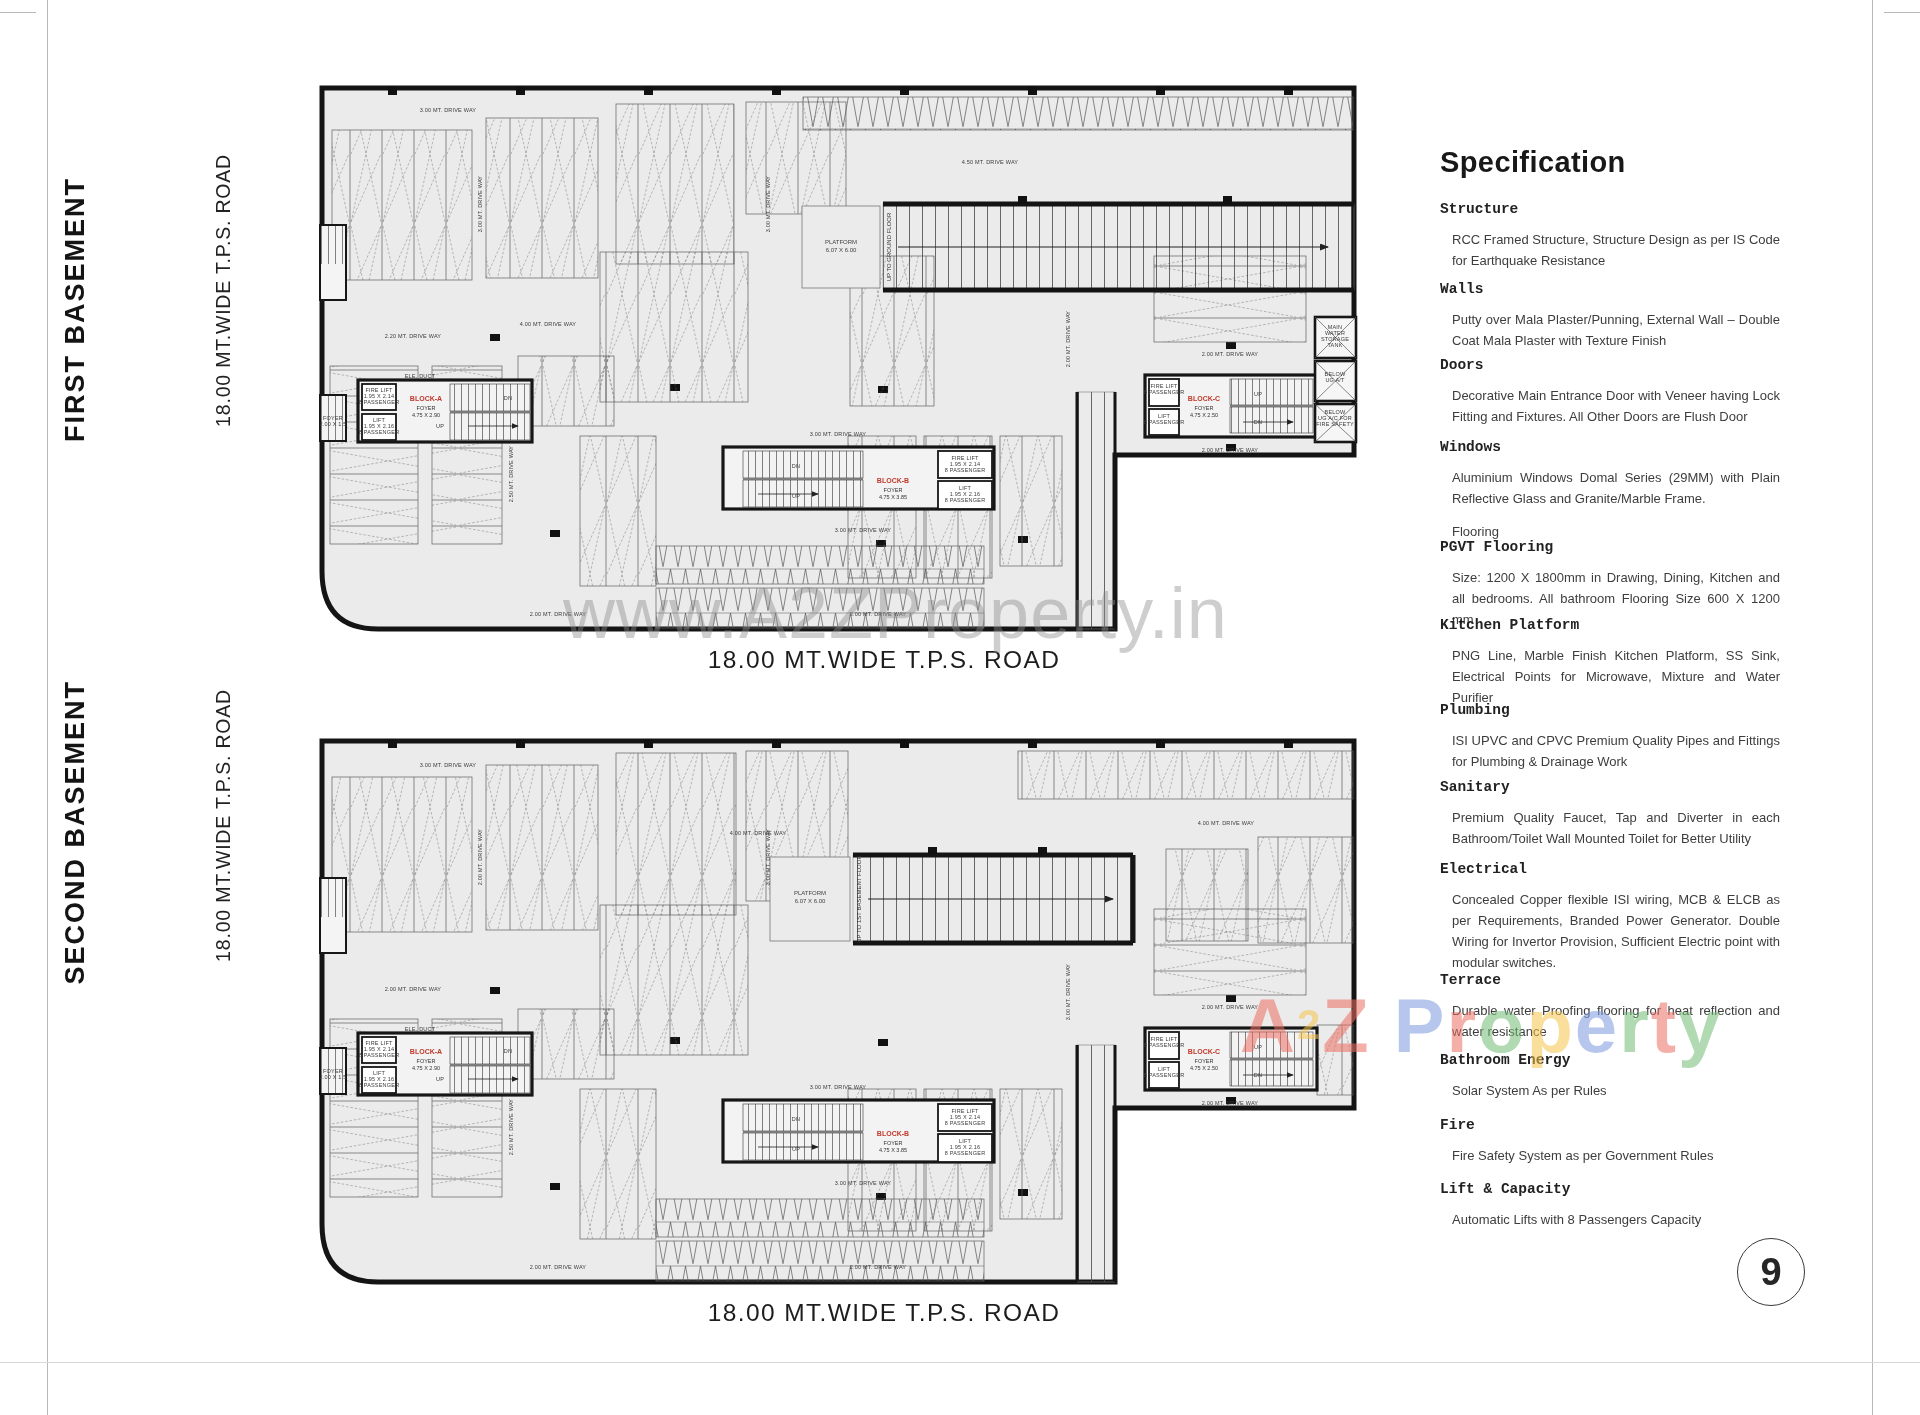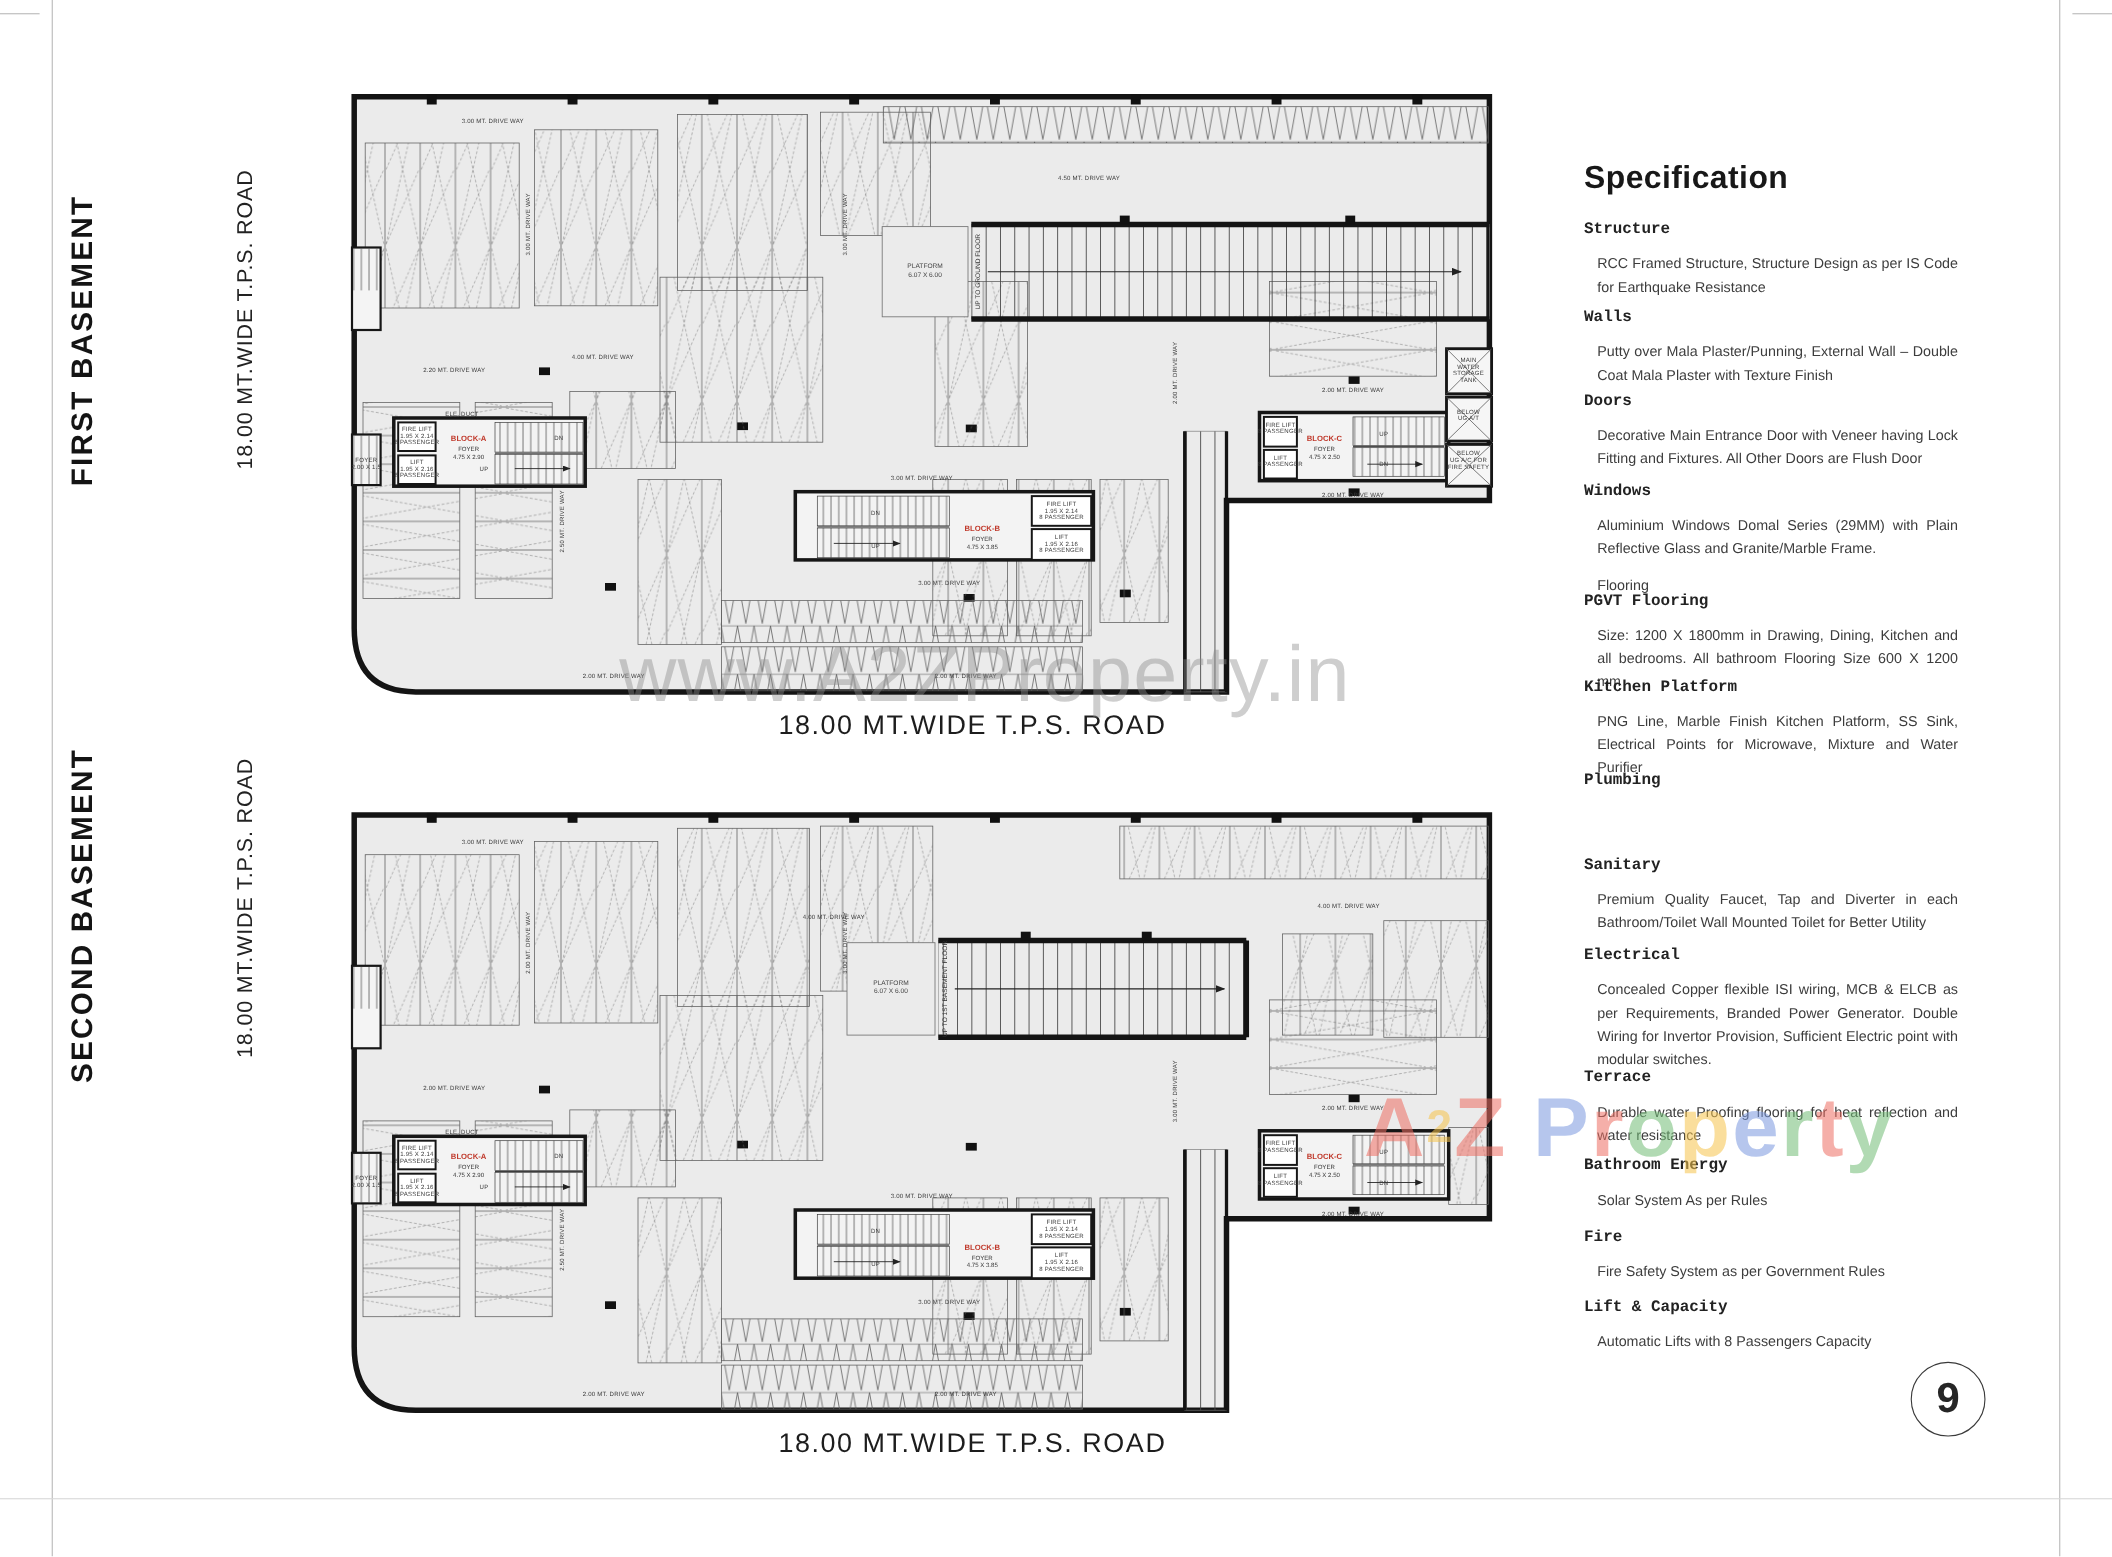--- a/index.html
+++ b/index.html
@@ -414,20 +414,21 @@
 <div class="sec" style="top:539px">
   <div class="h">PGVT Flooring</div>
   <p class="b">Size: 1200 X 1800mm in Drawing, Dining, Kitchen and all bedrooms. All bathroom Flooring Size 600 X 1200 mm</p>
 </div>
 <div class="sec" style="top:617px">
   <div class="h">Kitchen Platform</div>
   <p class="b">PNG Line, Marble Finish Kitchen Platform, SS Sink, Electrical Points for Microwave, Mixture and Water Purifier</p>
 </div>
 <div class="sec" style="top:702px">
   <div class="h">Plumbing</div>
+  <p class="b">ISI UPVC and CPVC Premium Quality Pipes and Fittings for Plumbing &amp; Drainage Work</p>
 </div>
 <div class="sec" style="top:779px">
   <div class="h">Sanitary</div>
   <p class="b">Premium Quality Faucet, Tap and Diverter in each Bathroom/Toilet Wall Mounted Toilet for Better Utility</p>
 </div>
 <div class="sec" style="top:861px">
   <div class="h">Electrical</div>
   <p class="b">Concealed Copper flexible ISI wiring, MCB &amp; ELCB as per Requirements, Branded Power Generator. Double Wiring for Invertor Provision, Sufficient Electric point with modular switches.</p>
 </div>
 <div class="sec" style="top:972px">

